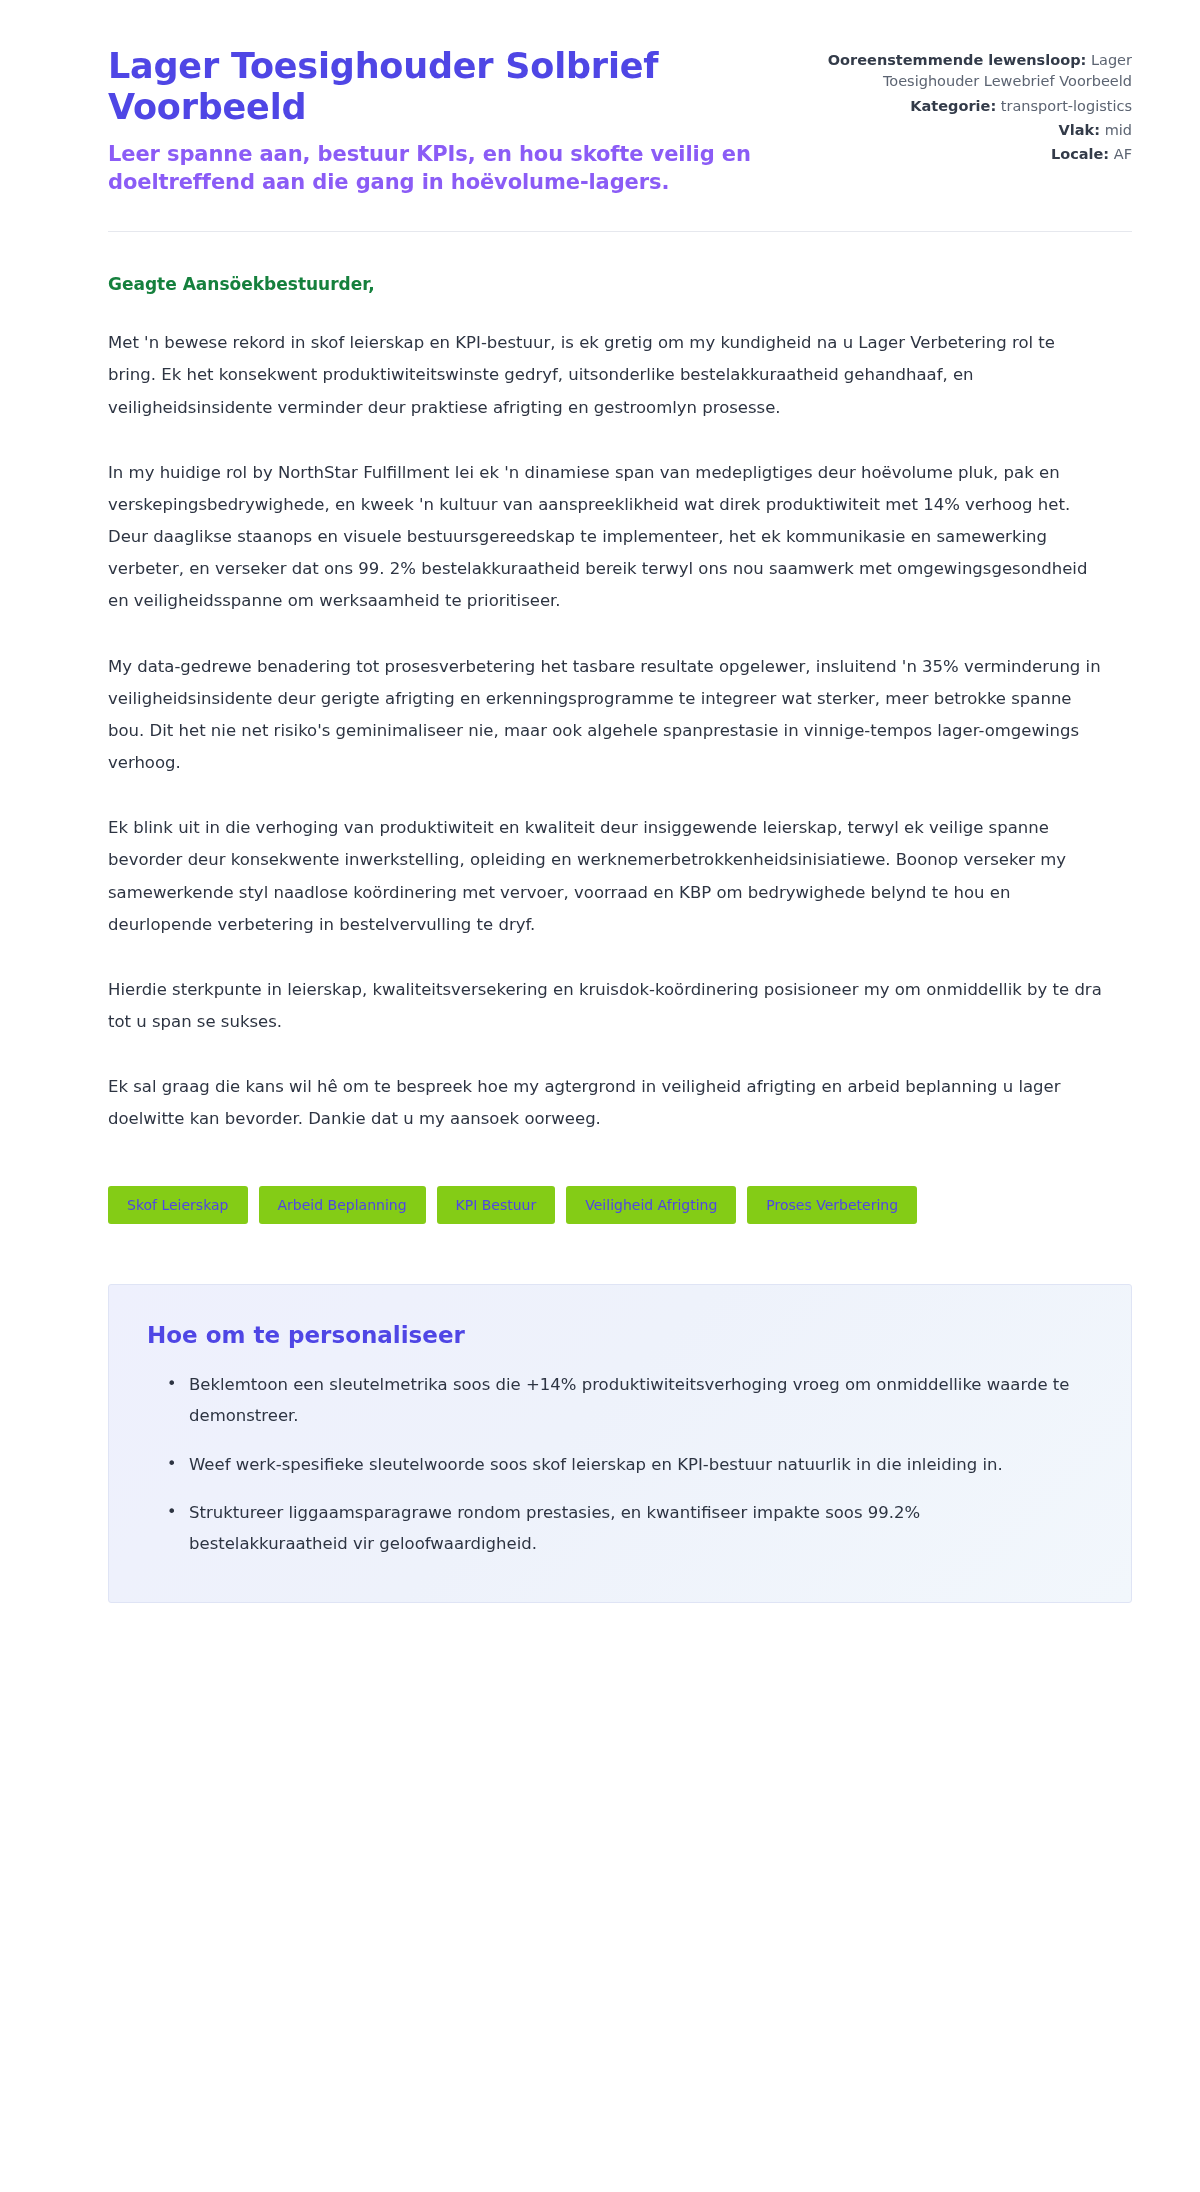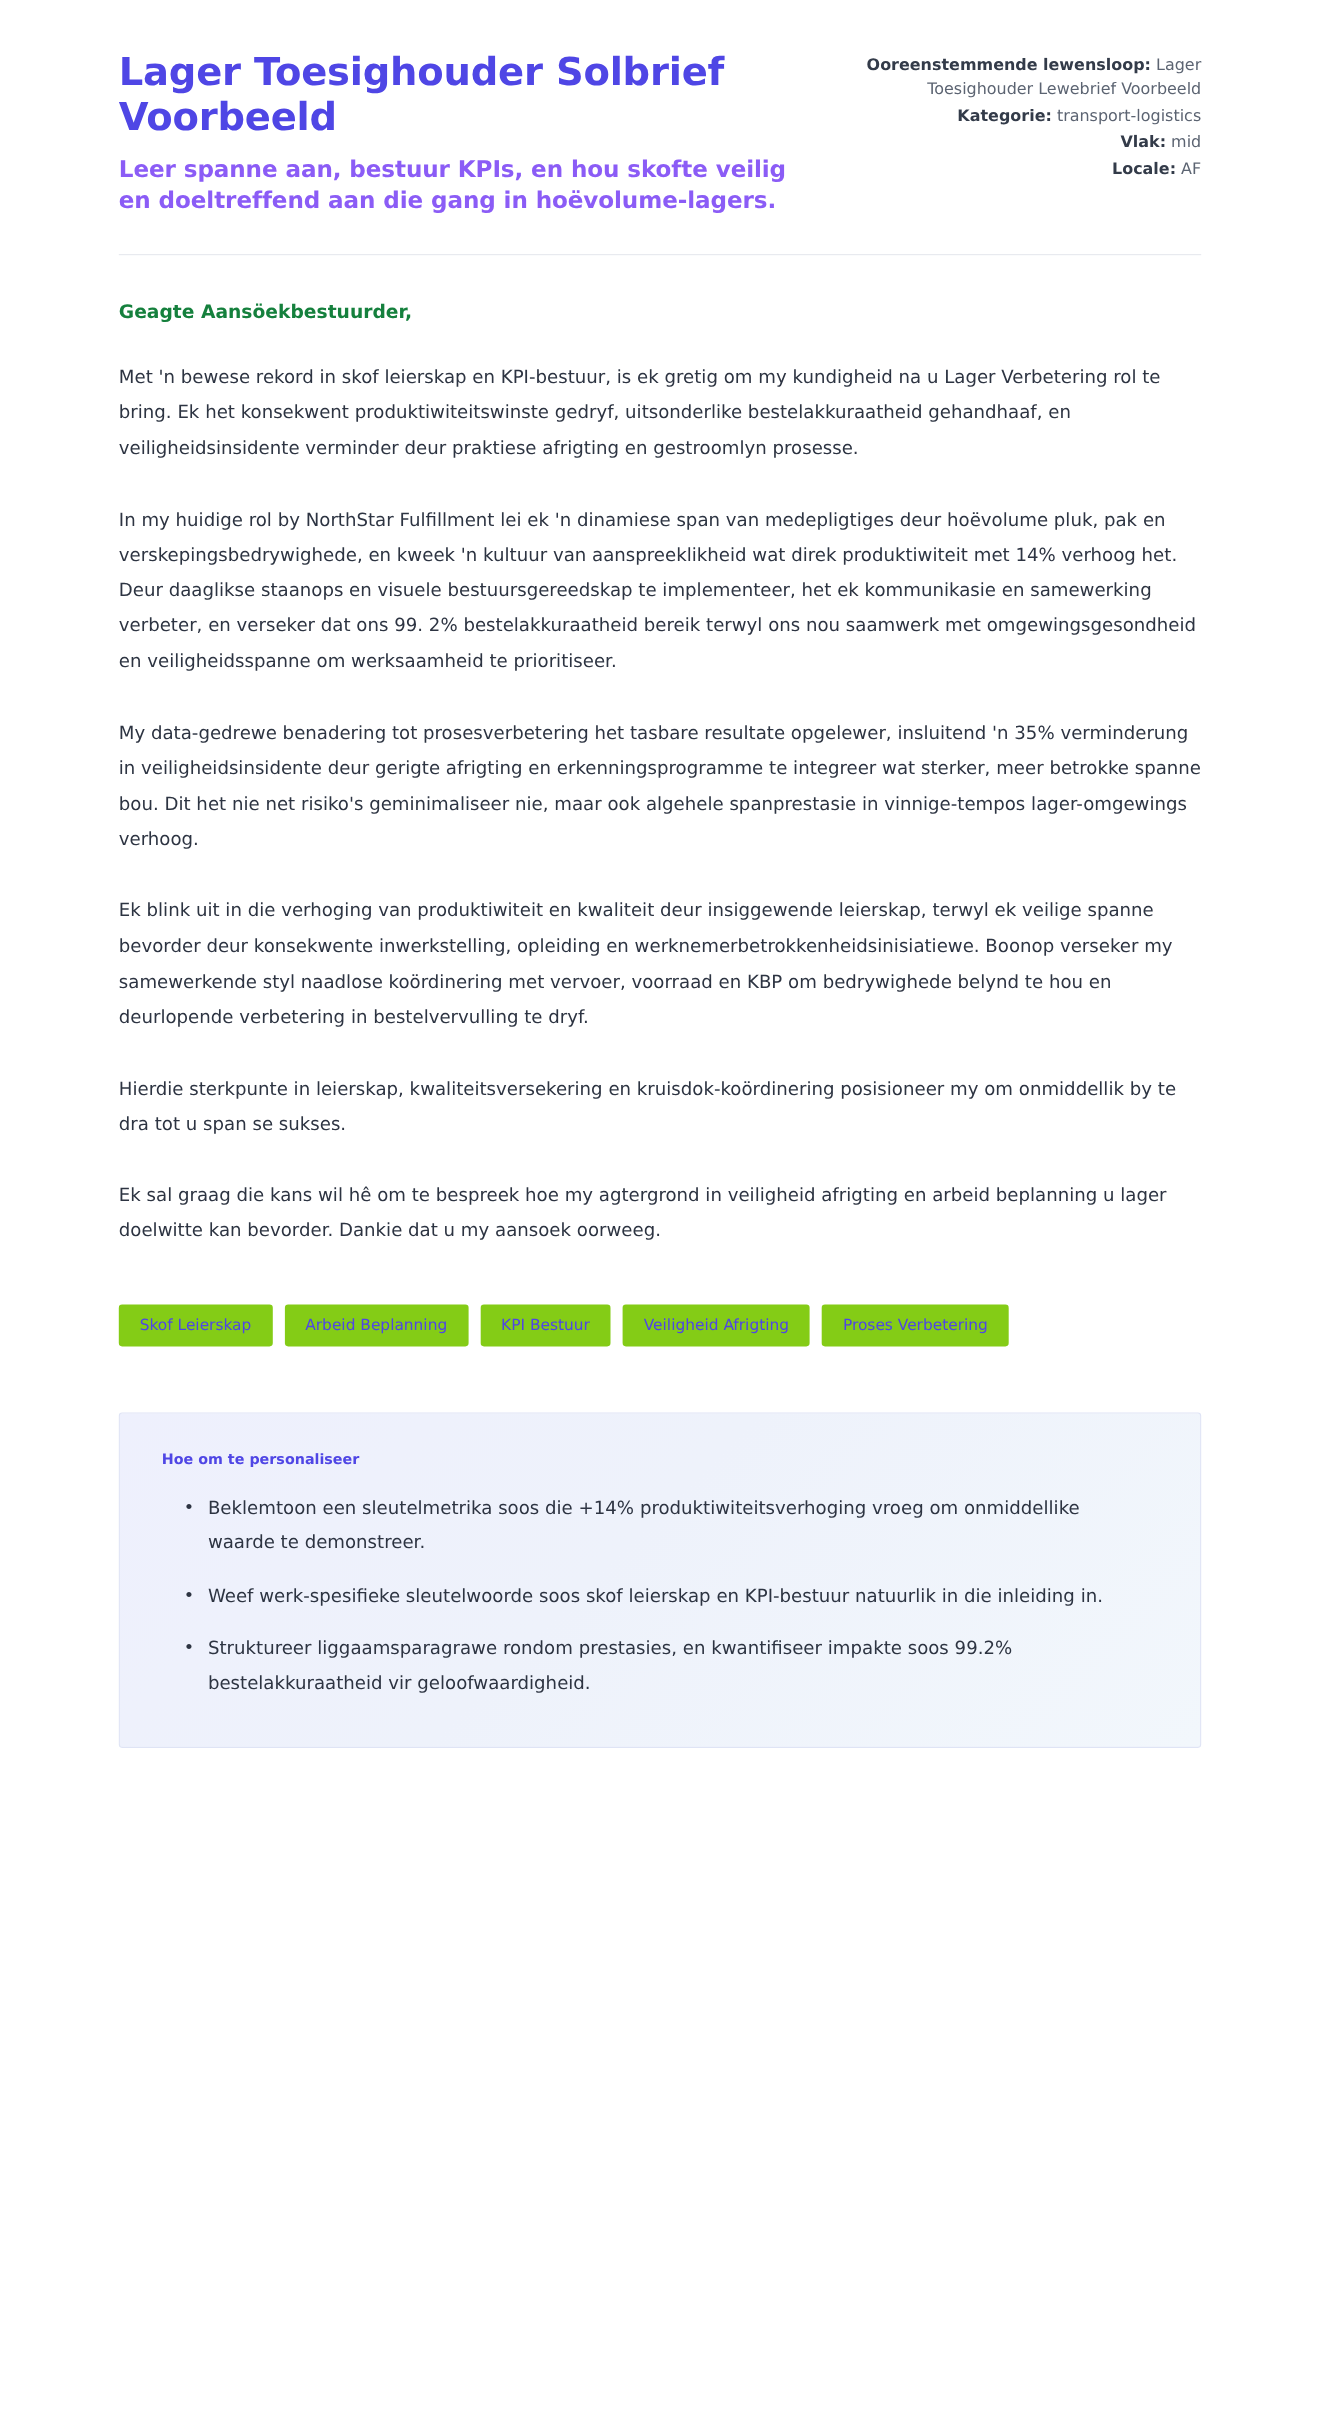--- a/index.html
+++ b/index.html
@@ -12,21 +12,21 @@
   body {
     width: 1200px;
     min-height: 2192px;
     font-family: "DejaVu Sans", "Liberation Sans", sans-serif;
     color: #1f2430;
     -webkit-font-smoothing: antialiased;
   }
 
   .page {
     width: 1200px;
-    padding: 46px 108px 0 108px;
+    padding: 46px 68px 0 108px;
   }
 
   
   .header {
     display: flex;
     align-items: flex-start;
     justify-content: space-between;
     gap: 40px;
     padding-bottom: 34px;
   }
@@ -138,21 +138,21 @@
   .callout {
     margin-top: 60px;
     margin-bottom: 60px;
     background: linear-gradient(135deg, #eef0fd 0%, #eef2fb 45%, #f2f7fc 100%);
     border: 1px solid #dfe4f5;
     border-radius: 3px;
     padding: 34px 38px 30px 38px;
   }
   .callout-title {
     margin: 0 0 18px 0;
-    font-size: 13px;
+    font-size: 23px;
     font-weight: 700;
     color: #4f46e5;
     line-height: 1.4;
   }
   .callout-list {
     margin: 12px;
     padding: 0 0 0 26px;
     list-style: none;
   }
   .callout-list li {

